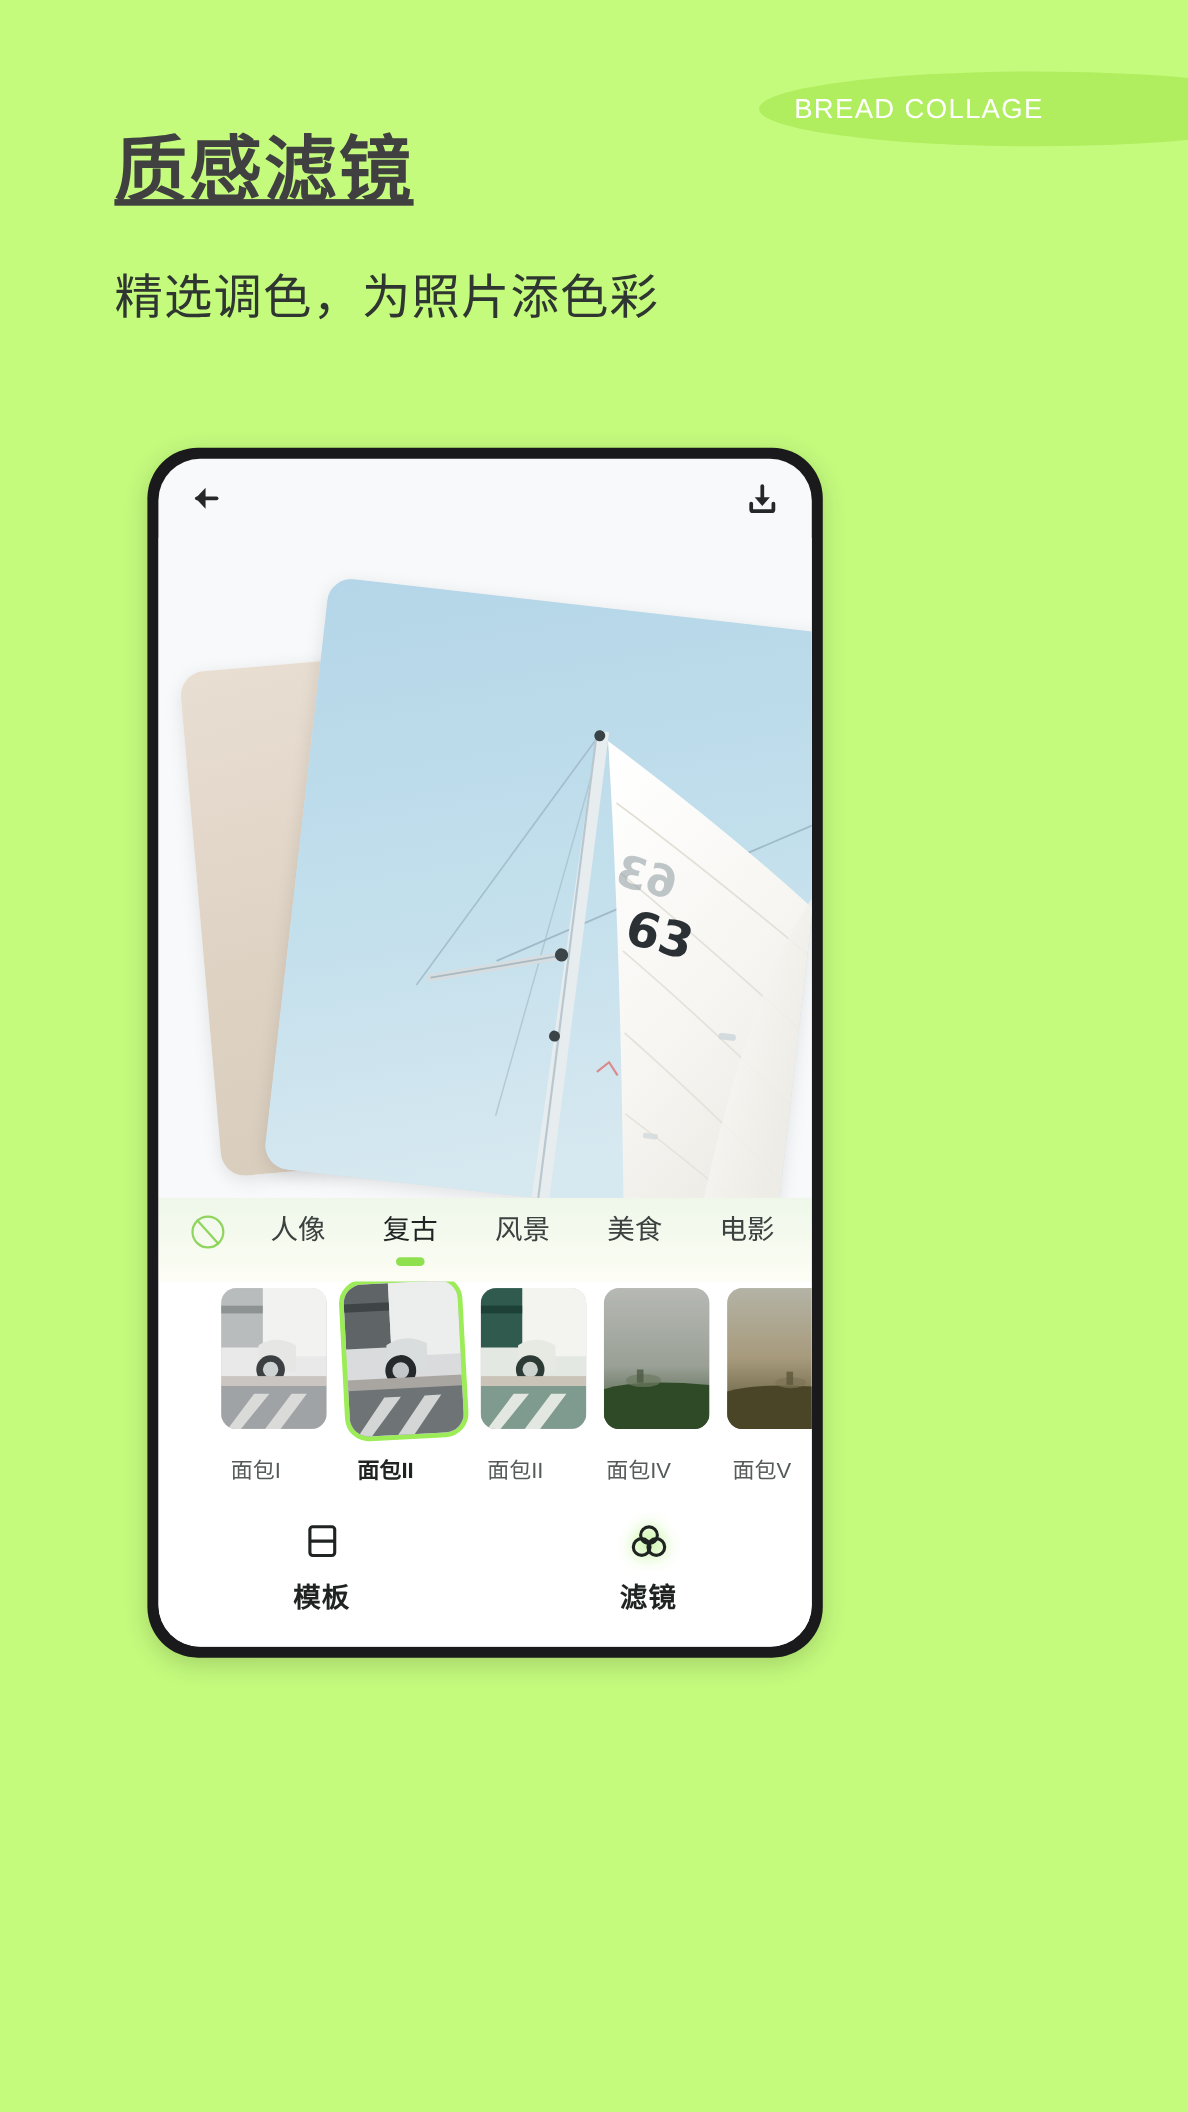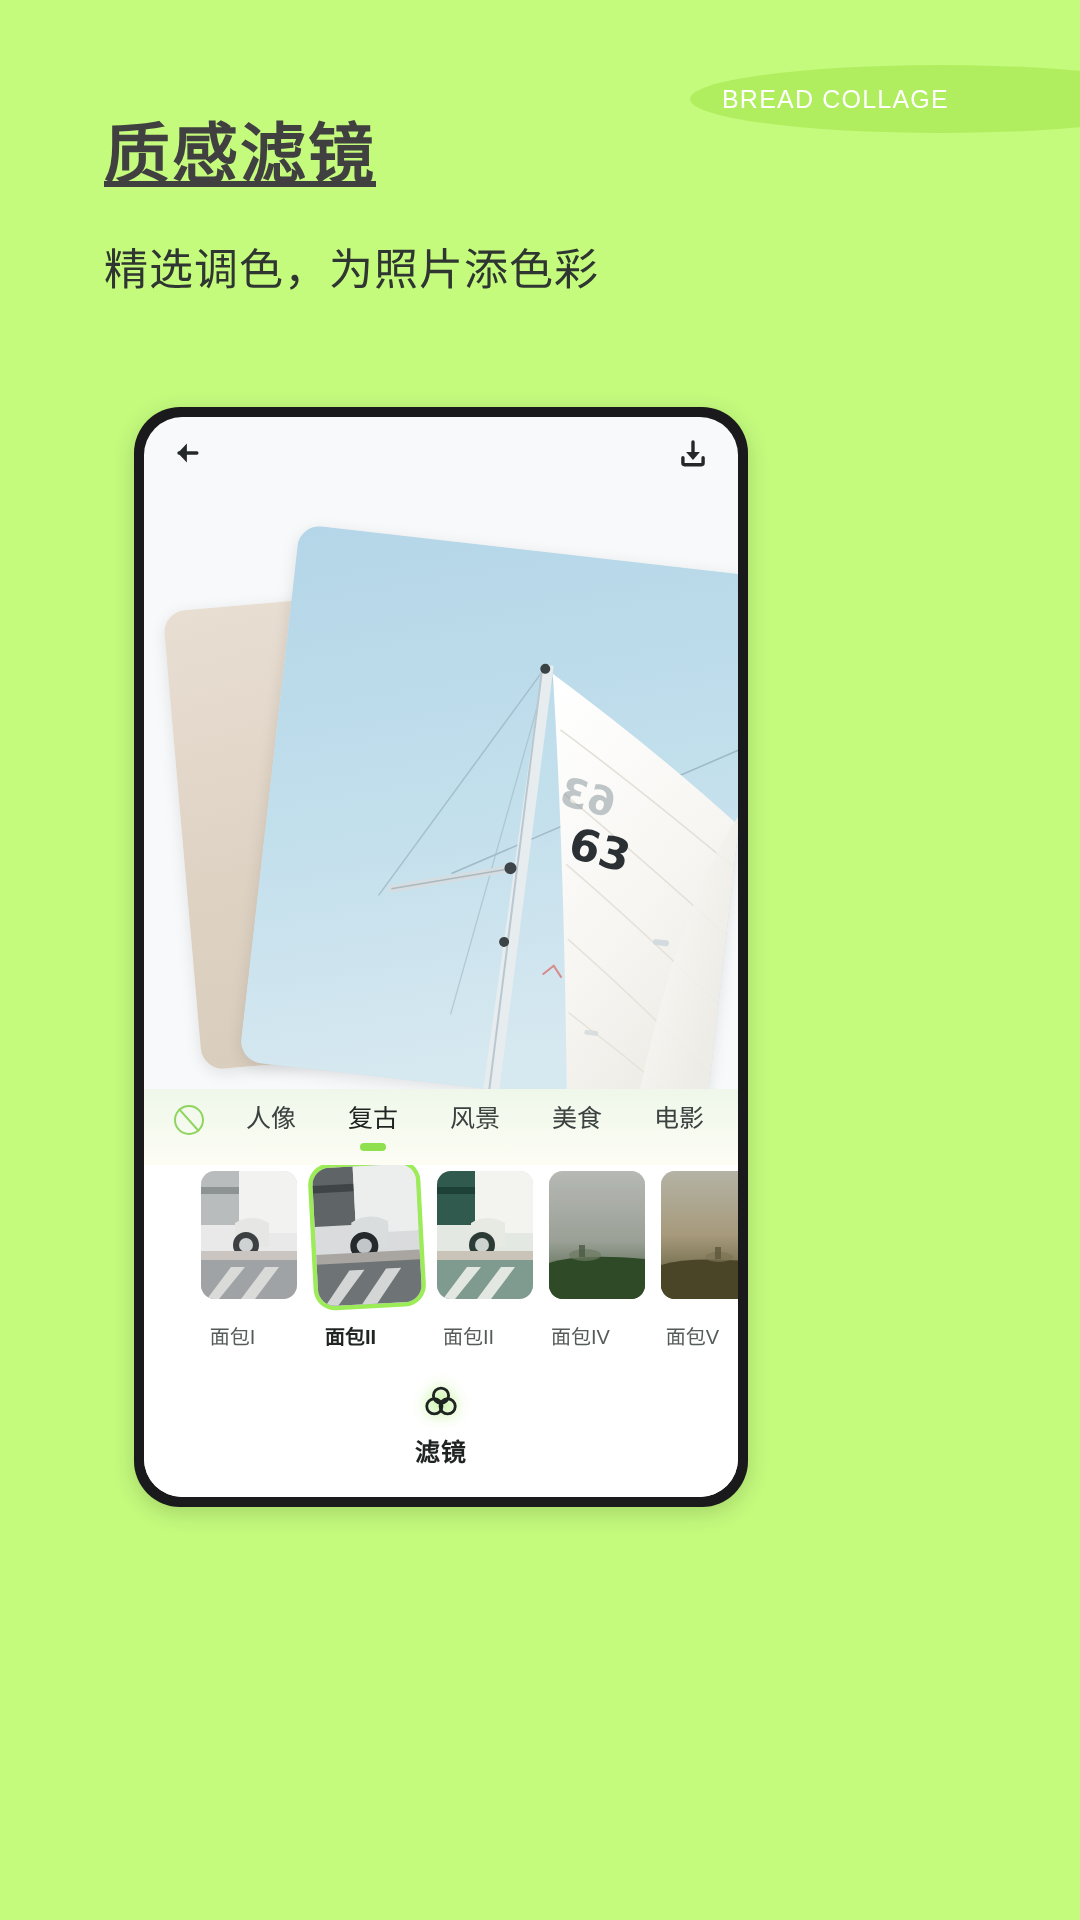--- a/index.html
+++ b/index.html
@@ -484,20 +484,27 @@
             <ellipse cx="58" cy="86" rx="14" ry="5" fill="#7d7356" opacity="0.7"></ellipse>
             <rect x="54" y="76" width="6" height="12" fill="#5d563a" opacity="0.8"></rect>
           </svg>
         </div>
         <span class="filter-label">面包V</span>
       </div>
 
     </div>
 
     <div id="bottom-nav">
+      <div class="nav-item">
+        <svg class="nav-icon" viewBox="0 0 32 32">
+          <rect x="6.5" y="5" width="19" height="22" rx="2.2" fill="none" stroke="#1f2422" stroke-width="2.4"></rect>
+          <line x1="6.5" y1="16" x2="25.5" y2="16" stroke="#1f2422" stroke-width="2.4"></line>
+        </svg>
+        <span class="nav-label">模板</span>
+      </div>
       <div class="nav-item active">
         <svg class="nav-icon" viewBox="0 0 32 32">
           <circle cx="16" cy="11.5" r="6.4" fill="none" stroke="#1f2422" stroke-width="2.4"></circle>
           <circle cx="10.4" cy="20.5" r="6.4" fill="none" stroke="#1f2422" stroke-width="2.4"></circle>
           <circle cx="21.6" cy="20.5" r="6.4" fill="none" stroke="#1f2422" stroke-width="2.4"></circle>
         </svg>
         <span class="nav-label">滤镜</span>
       </div>
     </div>
 

